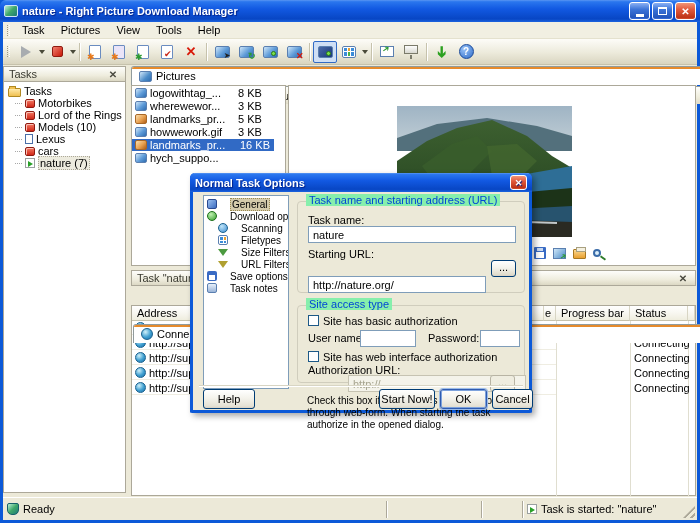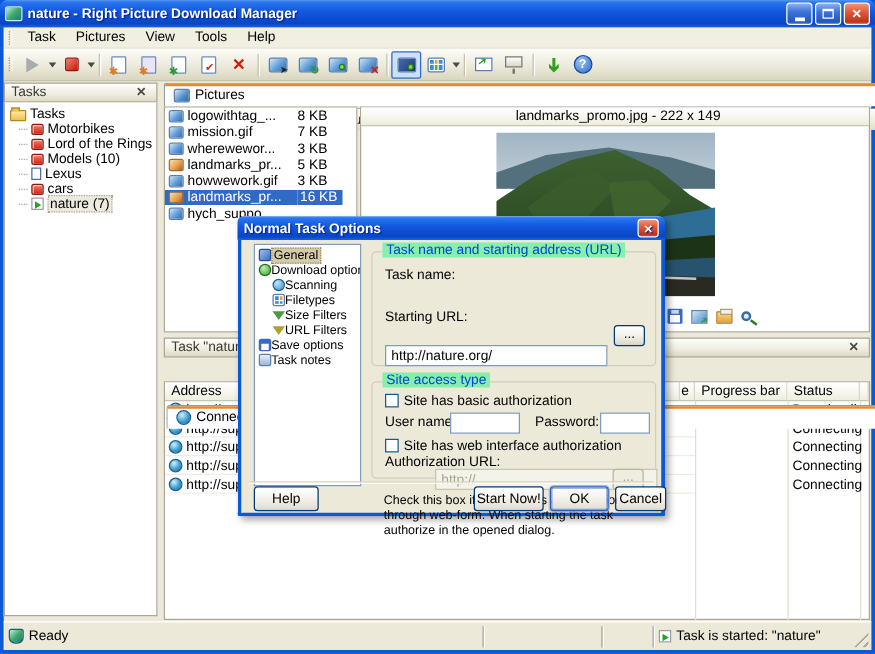--- a/index.html
+++ b/index.html
@@ -102,21 +102,21 @@
   .ico-zoom{width:8px;height:8px;border:2px solid #3A6BA8;border-radius:50%;position:relative;background:#DCEFFA;}
   .ico-zoom::after{content:'';position:absolute;left:5px;top:6px;width:6px;height:2px;background:#2C7A28;transform:rotate(35deg);}
 
   
   .dialog{position:absolute;left:190px;top:173px;width:342px;height:240px;background:#ECE9D8;border:3px solid #0C59D8;border-top:none;border-radius:5px 5px 2px 2px;box-shadow:3px 3px 6px rgba(0,0,0,.35);z-index:10;}
   .dlg-title{position:absolute;left:-3px;top:0;width:342px;height:19px;border-radius:5px 5px 0 0;
     background:linear-gradient(180deg,#5A96F2 0%,#2A76EE 8%,#1259E2 40%,#0846C4 86%,#1C64E0 100%);
     display:flex;align-items:center;padding:0 5px;color:#fff;font-weight:bold;text-shadow:1px 1px 1px #00228C;}
   .dlg-title .cap{width:17px;height:15px;margin-left:auto;font-size:9px;}
   .dlg-tree{position:absolute;left:10px;top:22px;width:86px;height:194px;background:#fff;border:1px solid #7F9DB9;padding:2px 0;overflow:hidden;}
-  .dti{display:flex;align-items:center;gap:0;height:12px;padding-left:3px;white-space:nowrap;font-size:10px;}
+  .dti{display:flex;align-items:center;gap:13px;height:12px;padding-left:3px;white-space:nowrap;font-size:10px;}
   .dti.child{padding-left:14px;}
   .dti .lbl.sel{background:#D5CBAB;border:1px dotted #9C8A50;padding:0 1px;}
   .di{width:10px;height:10px;flex:none;border-radius:2px;}
   .di.general{background:linear-gradient(135deg,#9AC0F0,#3C6CC0);border:1px solid #2A4A90;}
   .di.dl{border-radius:50%;background:radial-gradient(circle at 35% 30%,#BFF0B0,#38A030);border:1px solid #1C7018;}
   .di.scan{border-radius:50%;background:radial-gradient(circle at 35% 30%,#BFE4F8,#3C8CD0);border:1px solid #19618F;}
   .di.ftype{background:#fff;border:1px solid #5A7FB0;display:grid;grid-template-columns:1fr 1fr;gap:1px;padding:1px;}
   .di.ftype i{background:#3C8CD8;}
   .di.ftype i:nth-child(2){background:#E8A030;}
   .di.filter{width:0;height:0;border-left:5px solid transparent;border-right:5px solid transparent;border-top:7px solid #4C9A40;border-radius:0;}
@@ -310,27 +310,20 @@
     <div class="lrow">
         <span class="nm" style="width:106px;">
           <span class="ico-img"></span>
           <span>logowithtag_...</span>
         </span>
         <span>8 KB</span>
       </div>
     <div class="lrow">
         <span class="nm" style="width:106px;">
           <span class="ico-img"></span>
-          <span>mission.gif</span>
-        </span>
-        <span>7 KB</span>
-      </div>
-    <div class="lrow">
-        <span class="nm" style="width:106px;">
-          <span class="ico-img"></span>
           <span>wherewewor...</span>
         </span>
         <span>3 KB</span>
       </div>
     <div class="lrow">
         <span class="nm" style="width:106px;">
           <span class="ico-img orange"></span>
           <span>landmarks_pr...</span>
         </span>
         <span>5 KB</span>
@@ -352,21 +345,20 @@
     <div class="lrow">
         <span class="nm" style="width:106px;">
           <span class="ico-img"></span>
           <span>hych_suppo...</span>
         </span>
         <span></span>
       </div>
   </div>
 
   <div class="abs" style="left:288px;top:85px;width:408px;height:181px;background:#fff;border:1px solid #ACA899;">
-    <div class="col-hdr" style="height:15px;justify-content:center;border-right:none;">landmarks_promo.jpg - 222 x 149</div>
     <svg width="175" height="131" style="position:absolute;left:108px;top:20px;">
       <defs>
         <linearGradient id="sky" x1="0" y1="0" x2="0" y2="1">
           <stop offset="0" stop-color="#9FB4C4"></stop>
             <stop offset="1" stop-color="#C6D2D8"></stop>
         </linearGradient>
         <linearGradient id="mtn" x1="0" y1="0" x2="0" y2="1">
           <stop offset="0" stop-color="#3D6030"></stop>
             <stop offset="1" stop-color="#1F3D1C"></stop>
         </linearGradient>
@@ -492,20 +484,21 @@
         </div>
       <div class="dti">
           <span class="di notes"></span>
           <span class="lbl">Task notes</span>
         </div>
     </div>
 
     <div class="group" style="left:104px;top:28px;width:228px;height:92px;">
       <span class="legend">Task name and starting address (URL)</span>
       <span class="flabel" style="left:10px;top:12px;">Task name:</span>
+      <div class="tin" style="left:10px;top:24px;width:208px;">nature</div>
       <span class="flabel" style="left:10px;top:46px;">Starting URL:</span>
       <div class="tin" style="left:10px;top:74px;width:178px;">http://nature.org/</div>
       <div class="dots-btn" style="left:193px;top:58px;">...</div>
     </div>
 
     <div class="group" style="left:104px;top:132px;width:228px;height:78px;">
       <span class="legend">Site access type</span>
       <span class="cb" style="left:10px;top:9px;"></span>
       <span class="flabel" style="left:25px;top:9px;">Site has basic authorization</span>
       <span class="flabel" style="left:10px;top:26px;">User name:</span>

